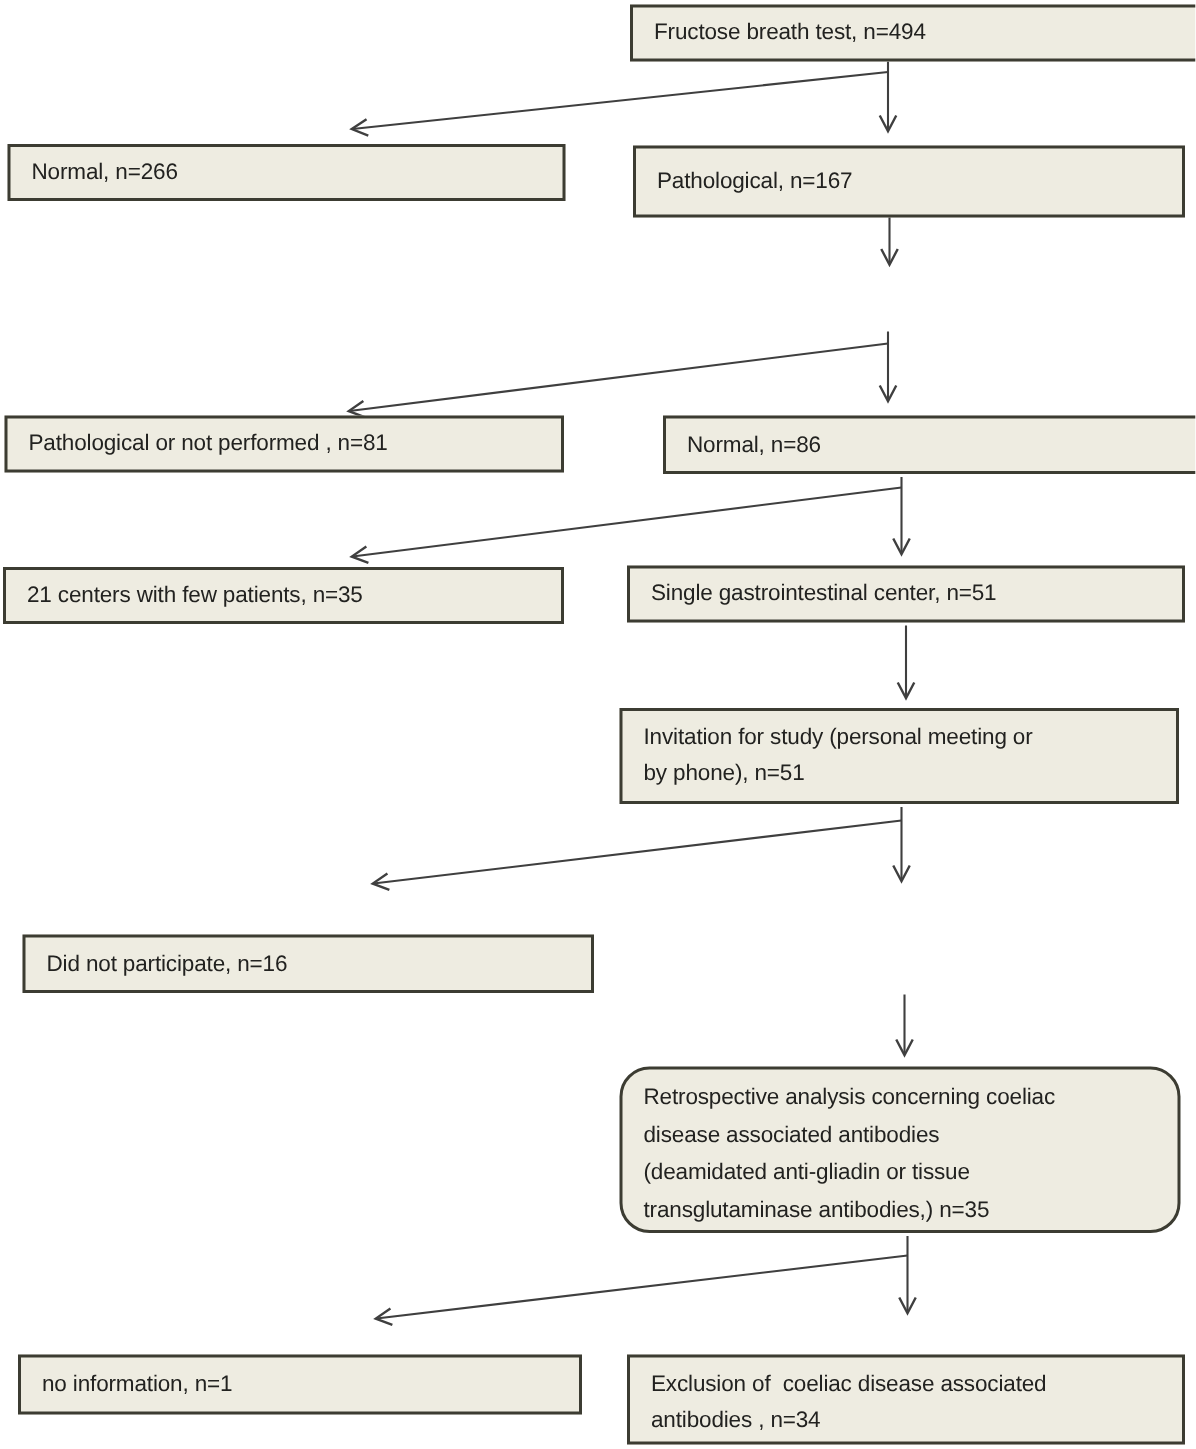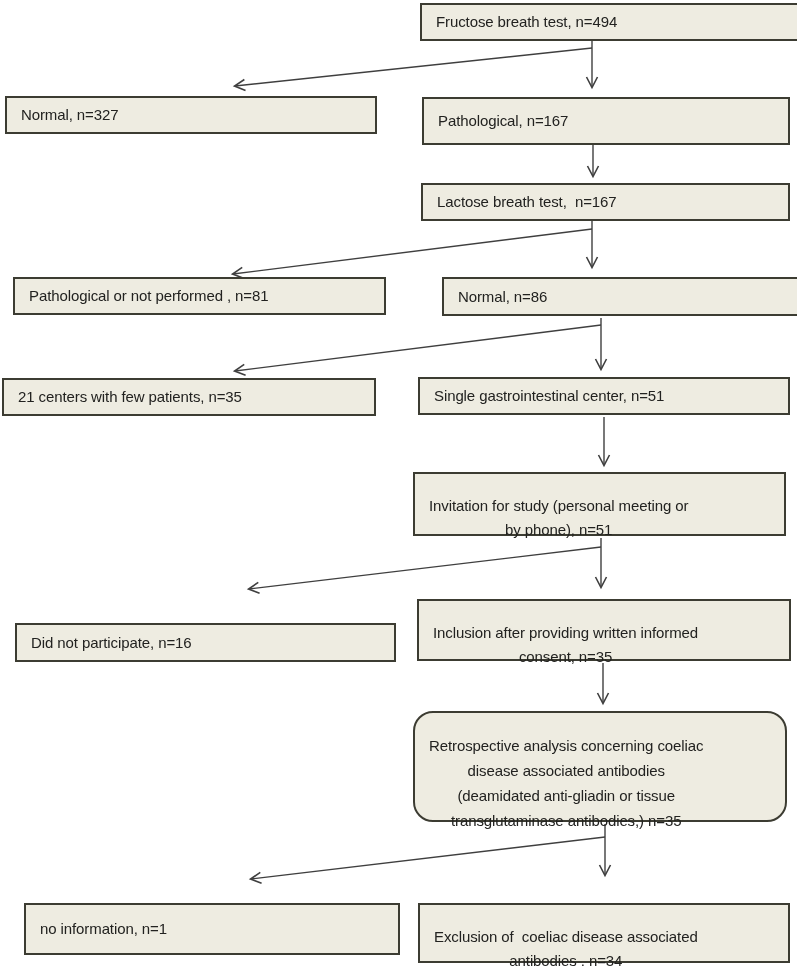--- a/index.html
+++ b/index.html
@@ -25,22 +25,21 @@
     font-size: 15px;
     letter-spacing: -0.1px;
     line-height: 24px;
     white-space: pre-wrap;
     display: flex;
     align-items: center;
     padding: 4px 10px 4px 14px;
   }
   .node.multiline {
     align-items: flex-start;
-    padding-top: 20px;
-    text-align: center;
+    padding-top: 6px;
   }
 </style>
 </head>
 <body>
 
 <div id="stage">
 
   <svg id="arrow-layer" viewBox="0 0 797 966" xmlns="http://www.w3.org/2000/svg">
     <defs>
       <marker id="ah" markerWidth="18" markerHeight="18" refX="13" refY="8" orient="auto" markerUnits="userSpaceOnUse">
@@ -59,45 +58,42 @@
       <line x1="601" y1="538" x2="601" y2="587" marker-end="url(#ah)"></line>
       <line x1="601" y1="547" x2="249" y2="589" marker-end="url(#ah)"></line>
       <line x1="603" y1="663" x2="603" y2="703" marker-end="url(#ah)"></line>
       <line x1="605" y1="824" x2="605" y2="875" marker-end="url(#ah)"></line>
       <line x1="605" y1="837" x2="251" y2="879" marker-end="url(#ah)"></line>
     </g>
   </svg>
 
   <div class="node" style="left:420px; top:3px;   width:398px; height:38px;">Fructose breath test, n=494</div>
 
-  <div class="node" style="left:5px;   top:96px;  width:372px; height:38px;">Normal, n=327</div>
+  <div class="node" style="left:5px;   top:96px;  width:372px; height:38px;">Normal, n=266</div>
 
   <div class="node" style="left:422px; top:97px;  width:368px; height:48px;">Pathological, n=167</div>
 
-  <div class="node" style="left:421px; top:183px; width:369px; height:38px;">Lactose breath test,  n=167</div>
 
-  <div class="node" style="left:13px;   top:277px; width:373px; height:38px;">Pathological or not performed , n=81</div>
+  <div class="node" style="left:3px;   top:277px; width:373px; height:38px;">Pathological or not performed , n=81</div>
 
   <div class="node" style="left:423px; top:277px; width:367px; height:39px;margin-left:19px;">Normal, n=86</div>
 
   <div class="node" style="left:2px;   top:378px; width:374px; height:38px;">21 centers with few patients, n=35</div>
 
   <div class="node" style="left:418px; top:377px; width:372px; height:38px;">Single gastrointestinal center, n=51</div>
 
   <div class="node multiline" style="left:413px; top:472px; width:373px; height:64px;">Invitation for study (personal meeting or
 by phone), n=51</div>
 
   <div class="node" style="left:15px;  top:623px; width:381px; height:39px;">Did not participate, n=16</div>
 
-  <div class="node multiline" style="left:417px; top:599px; width:374px; height:62px;">Inclusion after providing written informed
-consent, n=35</div>
 
   <div class="node multiline" style="left:413px; top:711px; width:374px; height:111px; line-height:25px;border-radius:20px;">Retrospective analysis concerning coeliac
 disease associated antibodies
 (deamidated anti-gliadin or tissue
 transglutaminase antibodies,) n=35</div>
 
-  <div class="node" style="left:24px;  top:903px; width:376px; height:52px;">no information, n=1</div>
+  <div class="node" style="left:12px;  top:903px; width:376px; height:40px;">no information, n=1</div>
 
   <div class="node multiline" style="left:418px; top:903px; width:372px; height:60px;">Exclusion of  coeliac disease associated
 antibodies , n=34</div>
 
 </div>
 
 </body></html>

